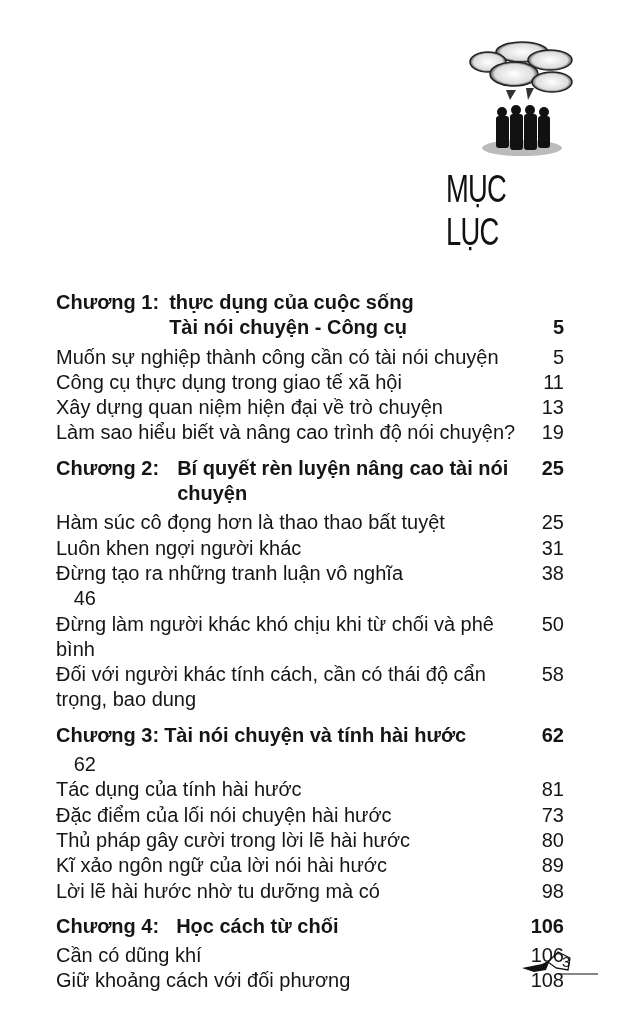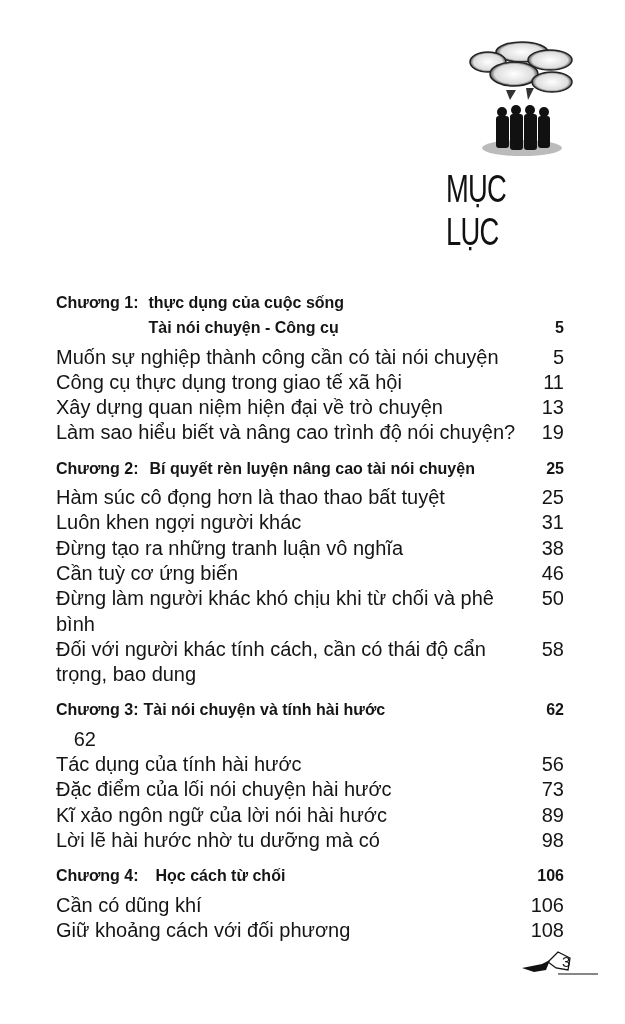--- a/index.html
+++ b/index.html
@@ -10,21 +10,21 @@
   .illustration { position: absolute; left: 466px; top: 30px; width: 112px; height: 130px; }
   .title {
     position: absolute; left: 446px; top: 168px; width: 140px;
     font-family: "Liberation Sans", sans-serif; font-size: 38px; letter-spacing: -1px;
     transform: scaleX(0.72); transform-origin: left top; color: #111;
     font-weight: normal;
   }
   .toc { position: absolute; left: 56px; top: 290px; width: 508px; }
   .row { display: flex; justify-content: space-between; align-items: flex-start; font-size: 20px; line-height: 25.3px; }
   .row .num { text-align: right; min-width: 40px; }
-  .chapter { font-weight: bold; font-size: 16px; margin-top: 10px; margin-bottom: 4px; }
+  .chapter { font-weight: bold; font-size: 20px; margin-top: 10px; margin-bottom: 4px; }
   .chapter.first { margin-top: 0; }
   .ch-head { display: flex; }
   .ch-label { white-space: pre; }
   .ch-title-lines { display: flex; flex-direction: column; }
   .footer { position: absolute; left: 520px; top: 950px; width: 80px; height: 30px; }
   .footer-num { position: absolute; left: 562px; top: 953px; font-size: 15px; }
 </style>
 </head>
 <body>
 
@@ -83,40 +83,39 @@
       <span>Xây dựng quan niệm hiện đại về trò chuyện</span>
       <span class="num">13</span>
     </div>
     <div class="row">
       <span>Làm sao hiểu biết và nâng cao trình độ nói chuyện?</span>
       <span class="num">19</span>
     </div>
     <div class="row chapter">
       <div class="ch-head">
         <span class="ch-label">Chương 2:</span>
-        <div class="ch-title-lines" style="margin-left: 11px;">
+        <div class="ch-title-lines" style="margin-left: 18px;">
           <span>Bí quyết rèn luyện nâng cao tài nói chuyện</span>
         </div>
       </div>
       <span class="num">25</span>
     </div>
     <div class="row">
       <span>Hàm súc cô đọng hơn là thao thao bất tuyệt</span>
       <span class="num">25</span>
     </div>
     <div class="row">
       <span>Luôn khen ngợi người khác</span>
       <span class="num">31</span>
     </div>
     <div class="row">
       <span>Đừng tạo ra những tranh luận vô nghĩa</span>
       <span class="num">38</span>
     </div>
     <div class="row">
-      <span>Cần tuỳ cơ ứng biến</span>
       <span class="num">46</span>
     </div>
     <div class="row">
       <span>Đừng làm người khác khó chịu khi từ chối và phê bình</span>
       <span class="num">50</span>
     </div>
     <div class="row">
       <span>Đối với người khác tính cách, cần có thái độ cẩn trọng, bao dung</span>
       <span class="num">58</span>
     </div>
@@ -127,25 +126,29 @@
           <span>Tài nói chuyện và tính hài hước</span>
         </div>
       </div>
       <span class="num">62</span>
     </div>
     <div class="row">
       <span class="num">62</span>
     </div>
     <div class="row">
       <span>Tác dụng của tính hài hước</span>
-      <span class="num">56</span>
+      <span class="num">81</span>
     </div>
     <div class="row">
       <span>Đặc điểm của lối nói chuyện hài hước</span>
       <span class="num">73</span>
+    </div>
+    <div class="row">
+      <span>Thủ pháp gây cười trong lời lẽ hài hước</span>
+      <span class="num">80</span>
     </div>
     <div class="row">
       <span>Kĩ xảo ngôn ngữ của lời nói hài hước</span>
       <span class="num">89</span>
     </div>
     <div class="row">
       <span>Lời lẽ hài hước nhờ tu dưỡng mà có</span>
       <span class="num">98</span>
     </div>
     <div class="row chapter">

